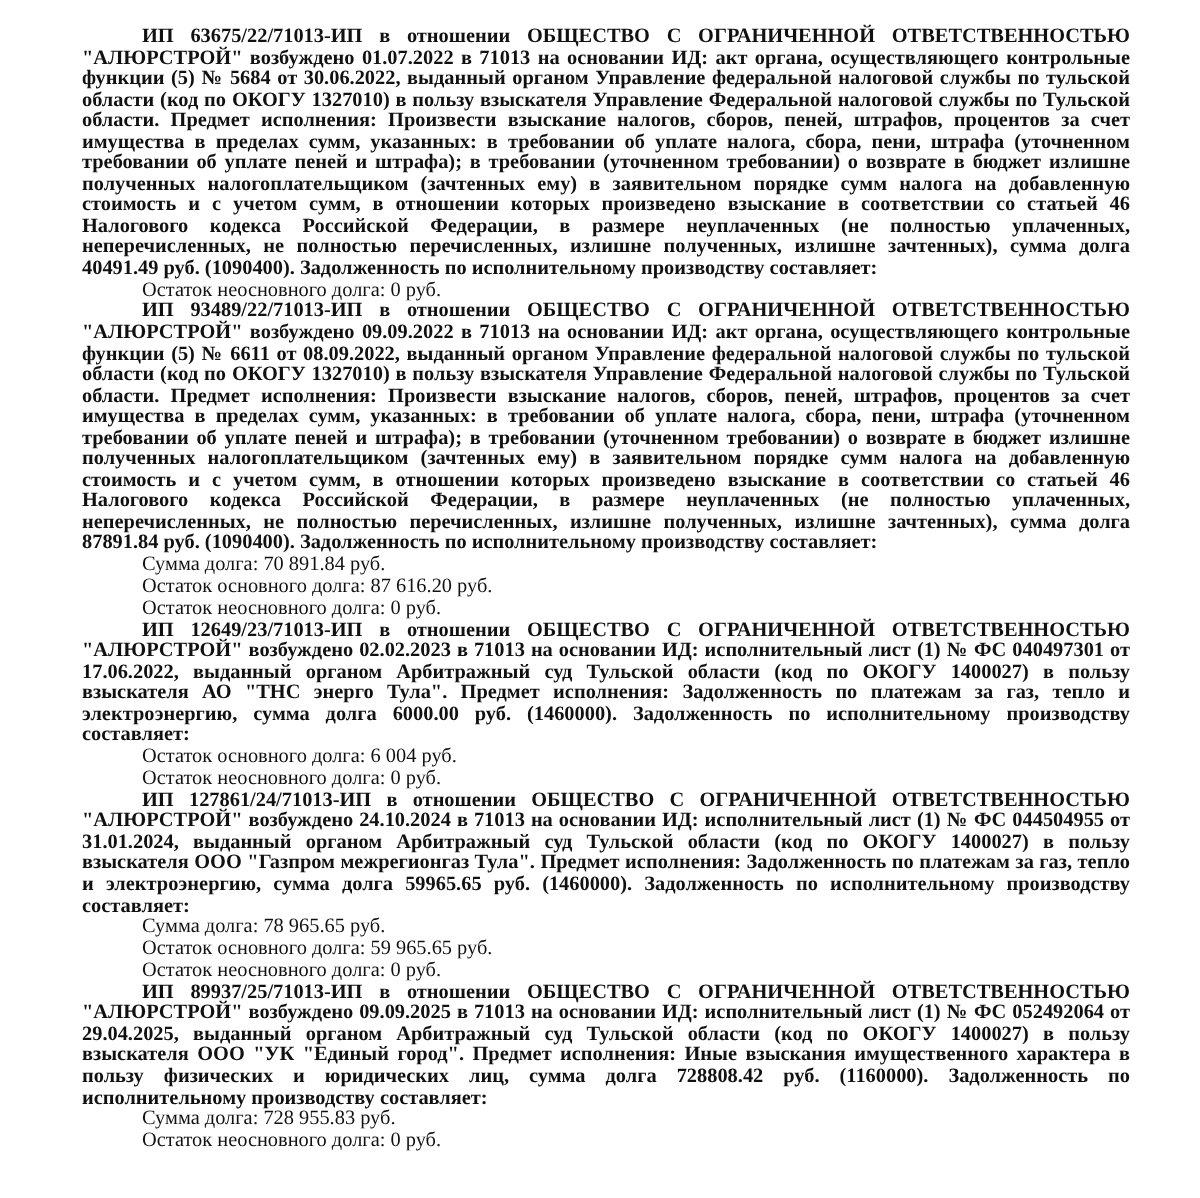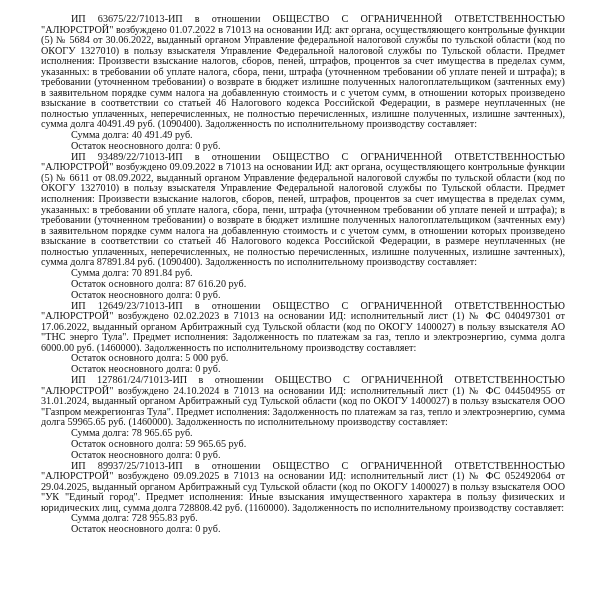--- a/index.html
+++ b/index.html
@@ -21,49 +21,49 @@
     font-family: "Liberation Serif", serif;
     font-size: 10.2px;
     line-height: 10.55px;
     color: #111111;
   }
   .para {
     margin: 0;
     text-align: justify;
     text-indent: 30px;
     hyphens: none;
+    font-weight: bold;
   }
   .summary-line {
     margin: 0;
     padding-left: 30px;
     line-height: 10.9px;
     white-space: nowrap;
   }
 </style>
 </head>
 <body>
 
 <div class="doc">
 
   <section>
     <p class="para">ИП 63675/22/71013-ИП в отношении ОБЩЕСТВО С ОГРАНИЧЕННОЙ ОТВЕТСТВЕННОСТЬЮ "АЛЮРСТРОЙ" возбуждено 01.07.2022 в 71013 на основании ИД: акт органа, осуществляющего контрольные функции (5) № 5684 от 30.06.2022, выданный органом Управление федеральной налоговой службы по тульской области (код по ОКОГУ 1327010) в пользу взыскателя Управление Федеральной налоговой службы по Тульской области. Предмет исполнения: Произвести взыскание налогов, сборов, пеней, штрафов, процентов за счет имущества в пределах сумм, указанных: в требовании об уплате налога, сбора, пени, штрафа (уточненном требовании об уплате пеней и штрафа); в требовании (уточненном требовании) о возврате в бюджет излишне полученных налогоплательщиком (зачтенных ему) в заявительном порядке сумм налога на добавленную стоимость и с учетом сумм, в отношении которых произведено взыскание в соответствии со статьей 46 Налогового кодекса Российской Федерации, в размере неуплаченных (не полностью уплаченных, неперечисленных, не полностью перечисленных, излишне полученных, излишне зачтенных), сумма долга 40491.49 руб. (1090400). Задолженность по исполнительному производству составляет:</p>
-    <p class="summary-line">Сумма долга: 40 491.49 руб.</p>
     <p class="summary-line">Остаток неосновного долга: 0 руб.</p>
   </section>
 
   <section>
     <p class="para">ИП 93489/22/71013-ИП в отношении ОБЩЕСТВО С ОГРАНИЧЕННОЙ ОТВЕТСТВЕННОСТЬЮ "АЛЮРСТРОЙ" возбуждено 09.09.2022 в 71013 на основании ИД: акт органа, осуществляющего контрольные функции (5) № 6611 от 08.09.2022, выданный органом Управление федеральной налоговой службы по тульской области (код по ОКОГУ 1327010) в пользу взыскателя Управление Федеральной налоговой службы по Тульской области. Предмет исполнения: Произвести взыскание налогов, сборов, пеней, штрафов, процентов за счет имущества в пределах сумм, указанных: в требовании об уплате налога, сбора, пени, штрафа (уточненном требовании об уплате пеней и штрафа); в требовании (уточненном требовании) о возврате в бюджет излишне полученных налогоплательщиком (зачтенных ему) в заявительном порядке сумм налога на добавленную стоимость и с учетом сумм, в отношении которых произведено взыскание в соответствии со статьей 46 Налогового кодекса Российской Федерации, в размере неуплаченных (не полностью уплаченных, неперечисленных, не полностью перечисленных, излишне полученных, излишне зачтенных), сумма долга 87891.84 руб. (1090400). Задолженность по исполнительному производству составляет:</p>
     <p class="summary-line">Сумма долга: 70 891.84 руб.</p>
     <p class="summary-line">Остаток основного долга: 87 616.20 руб.</p>
     <p class="summary-line">Остаток неосновного долга: 0 руб.</p>
   </section>
 
   <section>
     <p class="para">ИП 12649/23/71013-ИП в отношении ОБЩЕСТВО С ОГРАНИЧЕННОЙ ОТВЕТСТВЕННОСТЬЮ "АЛЮРСТРОЙ" возбуждено 02.02.2023 в 71013 на основании ИД: исполнительный лист (1) № ФС 040497301 от 17.06.2022, выданный органом Арбитражный суд Тульской области (код по ОКОГУ 1400027) в пользу взыскателя АО "ТНС энерго Тула". Предмет исполнения: Задолженность по платежам за газ, тепло и электроэнергию, сумма долга 6000.00 руб. (1460000). Задолженность по исполнительному производству составляет:</p>
-    <p class="summary-line">Остаток основного долга: 5 000 руб.</p>
+    <p class="summary-line">Остаток основного долга: 6 004 руб.</p>
     <p class="summary-line">Остаток неосновного долга: 0 руб.</p>
   </section>
 
   <section>
     <p class="para">ИП 127861/24/71013-ИП в отношении ОБЩЕСТВО С ОГРАНИЧЕННОЙ ОТВЕТСТВЕННОСТЬЮ "АЛЮРСТРОЙ" возбуждено 24.10.2024 в 71013 на основании ИД: исполнительный лист (1) № ФС 044504955 от 31.01.2024, выданный органом Арбитражный суд Тульской области (код по ОКОГУ 1400027) в пользу взыскателя ООО "Газпром межрегионгаз Тула". Предмет исполнения: Задолженность по платежам за газ, тепло и электроэнергию, сумма долга 59965.65 руб. (1460000). Задолженность по исполнительному производству составляет:</p>
     <p class="summary-line">Сумма долга: 78 965.65 руб.</p>
     <p class="summary-line">Остаток основного долга: 59 965.65 руб.</p>
     <p class="summary-line">Остаток неосновного долга: 0 руб.</p>
   </section>
 

